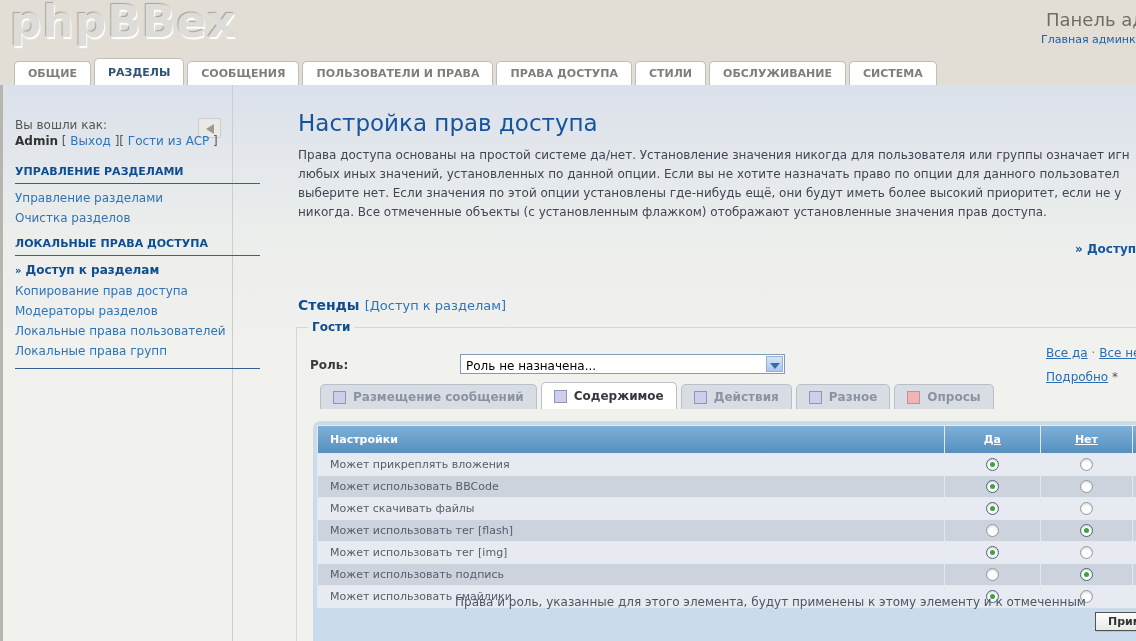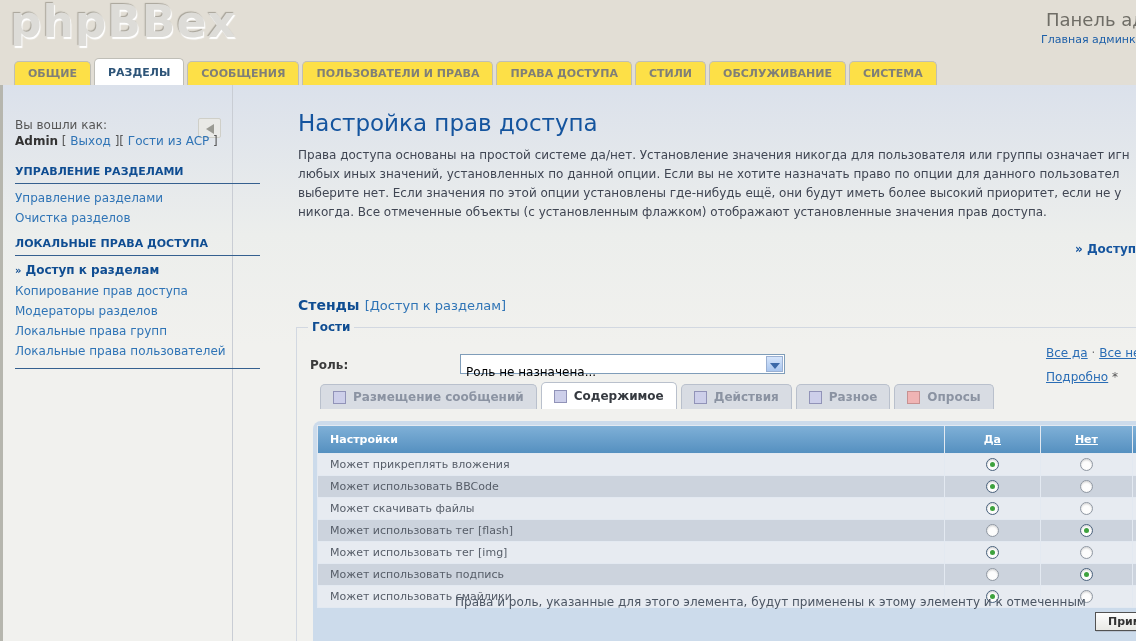--- a/index.html
+++ b/index.html
@@ -10,21 +10,21 @@
   
   #header{position:absolute;left:0;top:0;width:1136px;height:59px;background:#e2ded5;}
   #logo{position:absolute;left:10px;top:-4px;font-size:44px;font-weight:bold;
         letter-spacing:1px;color:#dddcd8;
         text-shadow:1px 2px 1px #ffffff,-1px -1px 1px #a8a49a;}
   #panel-title{position:absolute;left:1046px;top:9px;font-size:18px;color:#6f6d66;white-space:nowrap;}
   #panel-link{position:absolute;left:1041px;top:33px;font-size:11px;color:#1d5fa8;white-space:nowrap;text-decoration:none;}
 
   
   #navtabs{position:absolute;left:0;top:59px;width:1400px;height:26px;display:flex;align-items:flex-end;padding-left:14px;box-sizing:border-box;}
-  .navtab{height:23px;line-height:23px;padding:0 13px;margin-right:3px;background:#fde047;
+  .navtab{height:23px;line-height:23px;padding:0 13px;margin-right:3px;background:#ffffff;
           border:1px solid #bfbeb7;border-bottom:none;border-radius:5px 5px 0 0;
           font-size:11px;font-weight:bold;color:#7f7f78;white-space:nowrap;cursor:pointer;}
   .navtab.active{height:26px;line-height:27px;background:#ffffff;color:#2d5478;}
 
   
   #content{position:absolute;left:0;top:85px;width:1136px;height:556px;
            border-left:3px solid #b6b6ae;box-sizing:border-box;
            background:linear-gradient(180deg,#dbe1eb 0px,#eceeec 150px,#f1f1ee 260px);}
 
   
@@ -57,21 +57,21 @@
   #section-head .t1{font-size:14px;font-weight:bold;color:#0f4d92;}
   #section-head .t2{font-size:13px;color:#2f74b6;}
 
   #perm-fieldset{position:absolute;left:296px;top:320px;width:960px;height:340px;
                  border:1px solid #d2d8e1;margin:0;padding:0;}
   #perm-fieldset legend{margin-left:11px;padding:0 4px;font-size:12px;font-weight:bold;color:#0f4d92;}
 
   #role-label{position:absolute;left:310px;top:358px;font-size:12px;font-weight:bold;color:#3b3b3b;}
   #role-select{position:absolute;left:460px;top:354px;width:325px;height:20px;background:#fff;
                border:1px solid #7f9db9;box-sizing:border-box;cursor:pointer;}
-  #role-select .val{position:absolute;left:5px;top:10px;font-size:12px;color:#000;white-space:nowrap;}
+  #role-select .val{position:absolute;left:5px;top:4px;font-size:12px;color:#000;white-space:nowrap;}
   #role-select .arrow-box{position:absolute;right:1px;top:1px;bottom:1px;width:17px;
                background:linear-gradient(180deg,#d6e5fb,#a9c6ef);border:1px solid #9ab0d2;box-sizing:border-box;}
   #role-select .arrow-box .tri{position:absolute;left:3px;top:6px;width:0;height:0;
                border-left:5px solid transparent;border-right:5px solid transparent;border-top:6px solid #3c69a8;}
 
   #quick-links{position:absolute;left:1046px;top:346px;font-size:12px;white-space:nowrap;}
   #quick-links a{color:#2a6db5;text-decoration:underline;}
   #quick-links .dot{color:#777;}
   #adv-link{position:absolute;left:1046px;top:370px;font-size:12px;white-space:nowrap;}
   #adv-link a{color:#2a6db5;text-decoration:underline;}
@@ -154,22 +154,22 @@
         <div class="menu-item">Очистка разделов</div>
       </div>
     </div>
 
     <div class="menu" style="top:152px;">
       <div class="menu-head">ЛОКАЛЬНЫЕ ПРАВА ДОСТУПА</div>
       <div class="menu-items">
         <div class="menu-item active"><span class="arrow">»</span><span>Доступ к разделам</span></div>
         <div class="menu-item">Копирование прав доступа</div>
         <div class="menu-item">Модераторы разделов</div>
+        <div class="menu-item">Локальные права пользователей</div>
         <div class="menu-item">Локальные права групп</div>
-        <div class="menu-item">Локальные права пользователей</div>
       </div>
       <div class="menu-bottom"></div>
     </div>
   </div>
 
   <h1 id="main-title">Настройка прав доступа</h1>
 
   <div id="intro">
     <div>Права доступа основаны на простой системе да/нет. Установление значения никогда для пользователя или группы означает игн</div>
     <div>любых иных значений, установленных по данной опции. Если вы не хотите назначать право по опции для данного пользовател</div>

